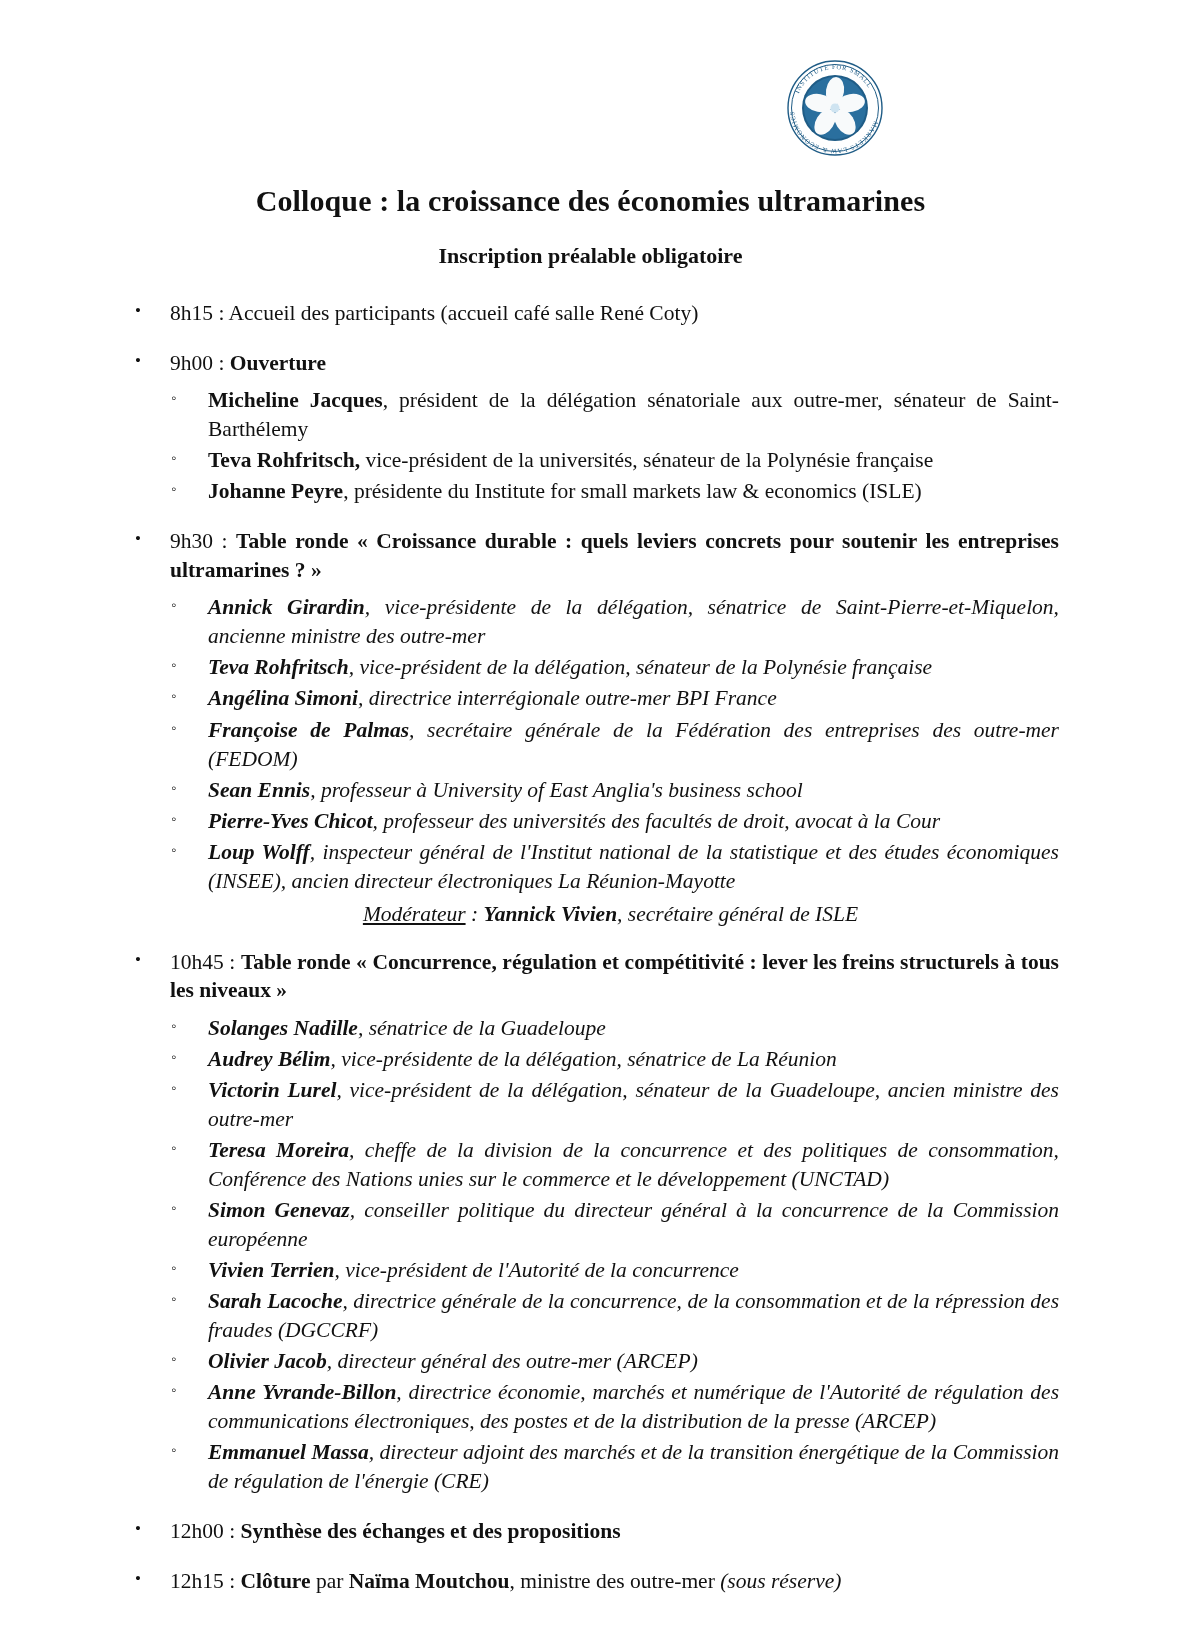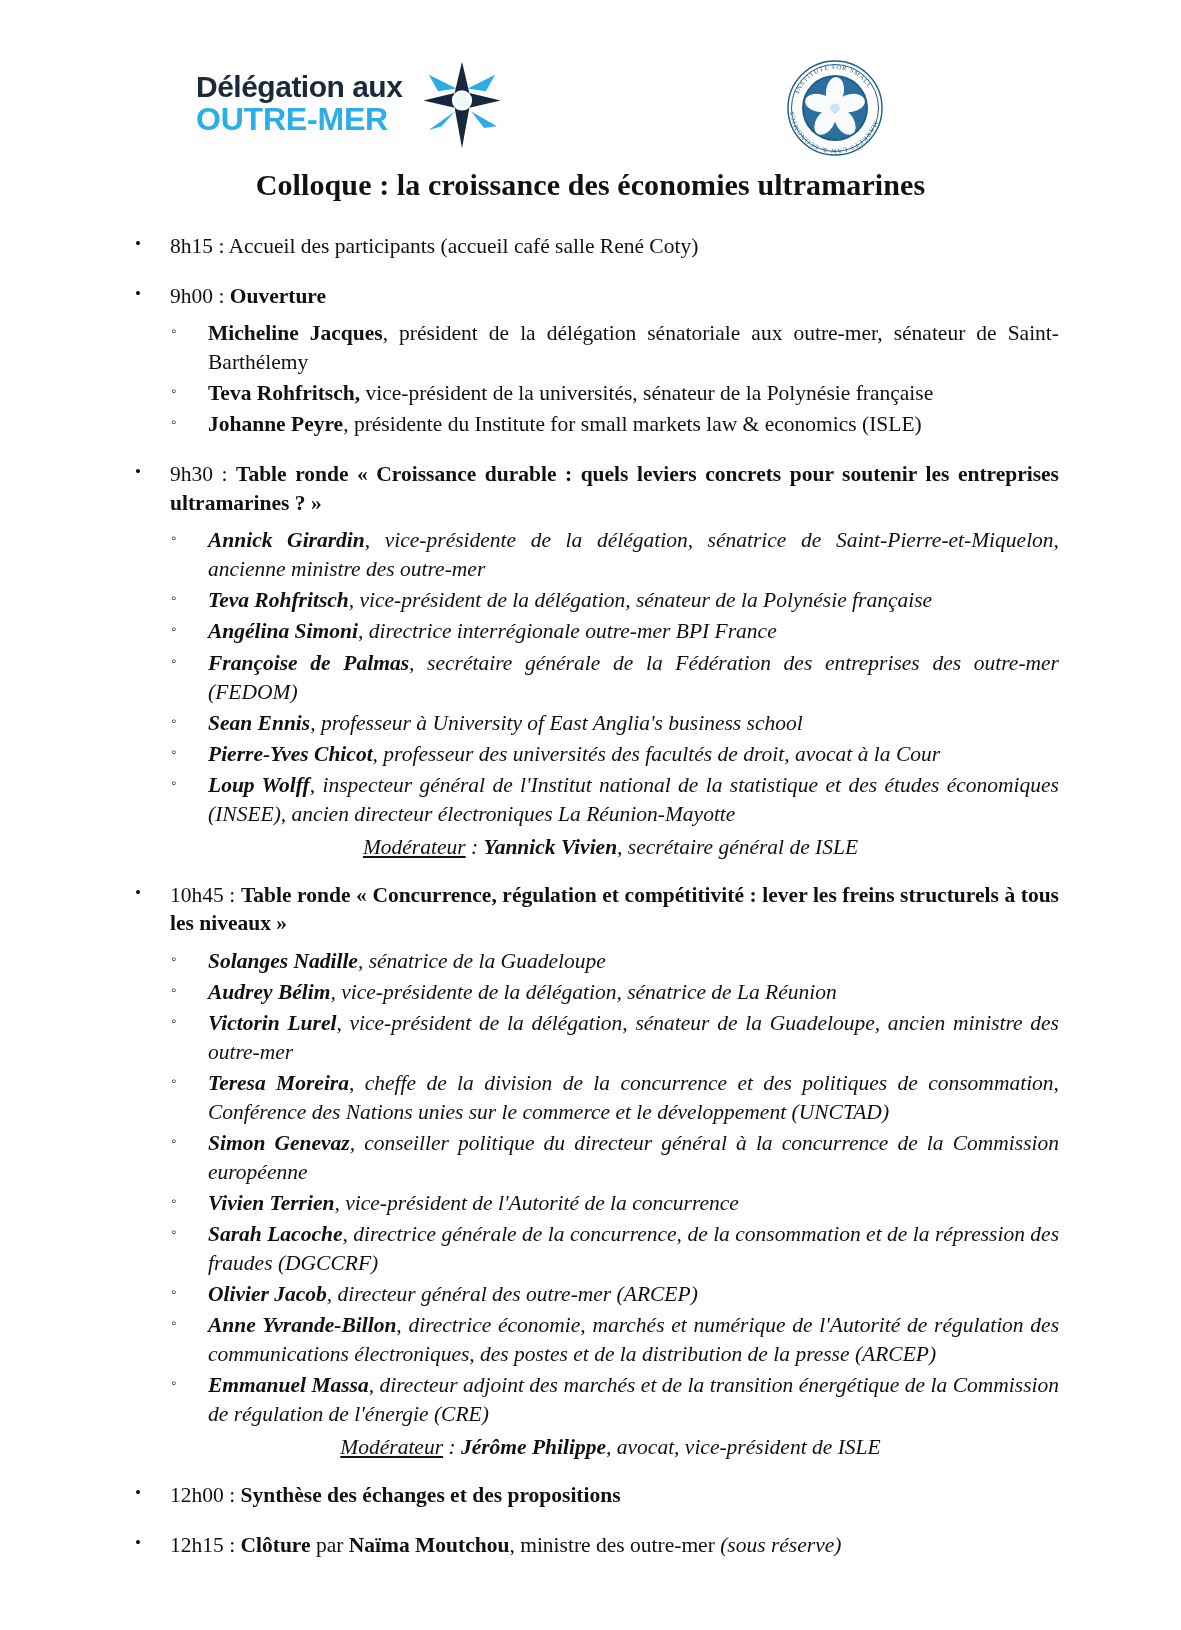--- a/index.html
+++ b/index.html
@@ -68,21 +68,21 @@
     width: 104px;
     height: 104px;
   }
 
   
   .doc-title {
     text-align: center;
     font-size: 30px;
     font-weight: bold;
     letter-spacing: 0.1px;
-    margin: 0;
+    margin: 16px;
     padding: 0 60px;
   }
   .doc-subtitle {
     text-align: center;
     font-size: 24px;
     font-style: italic;
     margin-top: 9px;
   }
   .doc-note {
     text-align: center;
@@ -145,37 +145,20 @@
   }
   .moderateur .u { text-decoration: underline; text-align: right; }
 </style>
 </head>
 <body>
 
 <div class="page">
 
   <div class="logo-row">
 
-    <div class="logo-dom">
-      <div class="logo-dom-text">
-        <div class="logo-dom-line1">Délégation aux</div>
-        <div class="logo-dom-line2">OUTRE-MER</div>
-      </div>
-      <div class="logo-star">
-        <svg viewBox="0 0 100 100" width="92" height="92" aria-hidden="true">
-          <path d="M50 2 L58 36 L92 44 L58 52 L50 96 L42 52 L8 44 L42 36 Z" fill="#16283d"></path>
-          <circle cx="50" cy="44" r="11" fill="#ffffff"></circle>
-          <circle cx="50" cy="44" r="7.5" fill="#2badea" opacity="0.08"></circle>
-          <path d="M14 16 L44 31 L24 34 Z" fill="#2badea"></path>
-          <path d="M86 16 L56 31 L76 34 Z" fill="#2badea"></path>
-          <path d="M14 76 L42 56 L28 72 Z" fill="#2badea"></path>
-          <path d="M88 72 L60 56 L74 74 Z" fill="#2badea"></path>
-        </svg>
-      </div>
-    </div>
 
     <div class="logo-isle">
       <svg viewBox="0 0 104 104" width="104" height="104" aria-hidden="true">
         <defs>
           <path id="ringtop" d="M 52,52 m -39,0 a 39,39 0 1,1 78,0" fill="none"></path>
           <path id="ringbot" d="M 52,52 m 41,0 a 41,41 0 1,1 -82,0" fill="none"></path>
         </defs>
         <circle cx="52" cy="52" r="47" fill="none" stroke="#1f5c86" stroke-width="1.4"></circle>
         <circle cx="52" cy="52" r="43.5" fill="none" stroke="#1f5c86" stroke-width="1"></circle>
         <circle cx="52" cy="52" r="33" fill="#1f5c86"></circle>
@@ -192,20 +175,21 @@
           <textPath href="#ringtop" startOffset="12%">INSTITUTE FOR SMALL</textPath>
         </text>
         <text font-family="'Liberation Serif', serif" font-size="6.6" fill="#1f5c86" letter-spacing="0.8">
           <textPath href="#ringbot" startOffset="10%">MARKETS LAW &amp; ECONOMICS</textPath>
         </text>
       </svg>
     </div>
   </div>
 
   <h1 class="doc-title">Colloque : la croissance des économies ultramarines</h1>
+  <div class="doc-note">Inscription préalable obligatoire</div>
 
   <div class="agenda" id="agenda-root">
       <div class="l1"><span class="bullet">•</span><span>8h15 : </span><span>Accueil des participants (accueil café salle René Coty)</span></div>
       <div class="l1 l1-gap"><span class="bullet">•</span><span>9h00 : </span><span class="bold">Ouverture</span></div>
       <div class="sublist">
         <div class="l2"><span class="obullet">◦</span><span class="bold">Micheline Jacques</span><span>, président de la délégation sénatoriale aux outre-mer, sénateur de Saint-Barthélemy</span></div>
         <div class="l2"><span class="obullet">◦</span><span class="bold">Teva Rohfritsch,</span><span> vice-président de la universités, sénateur de la Polynésie française</span></div>
         <div class="l2"><span class="obullet">◦</span><span class="bold">Johanne Peyre</span><span>, présidente du Institute for small markets law &amp; economics (ISLE)</span></div>
       </div>
       <div class="l1 l1-gap"><span class="bullet">•</span><span>9h30 : </span><span class="bold">Table ronde « Croissance durable : quels leviers concrets pour soutenir les entreprises ultramarines ? »</span></div>
@@ -225,18 +209,17 @@
         <div class="l2"><span class="obullet">◦</span><span class="bi">Audrey Bélim</span><span class="italic">, vice-présidente de la délégation, sénatrice de La Réunion</span></div>
         <div class="l2"><span class="obullet">◦</span><span class="bi">Victorin Lurel</span><span class="italic">, vice-président de la délégation, sénateur de la Guadeloupe, ancien ministre des outre-mer</span></div>
         <div class="l2"><span class="obullet">◦</span><span class="bi">Teresa Moreira</span><span class="italic">, cheffe de la division de la concurrence et des politiques de consommation, Conférence des Nations unies sur le commerce et le développement (UNCTAD)</span></div>
         <div class="l2"><span class="obullet">◦</span><span class="bi">Simon Genevaz</span><span class="italic">, conseiller politique du directeur général à la concurrence de la Commission européenne</span></div>
         <div class="l2"><span class="obullet">◦</span><span class="bi">Vivien Terrien</span><span class="italic">, vice-président de l'Autorité de la concurrence</span></div>
         <div class="l2"><span class="obullet">◦</span><span class="bi">Sarah Lacoche</span><span class="italic">, directrice générale de la concurrence, de la consommation et de la répression des fraudes (DGCCRF)</span></div>
         <div class="l2"><span class="obullet">◦</span><span class="bi">Olivier Jacob</span><span class="italic">, directeur général des outre-mer (ARCEP)</span></div>
         <div class="l2"><span class="obullet">◦</span><span class="bi">Anne Yvrande-Billon</span><span class="italic">, directrice économie, marchés et numérique de l'Autorité de régulation des communications électroniques, des postes et de la distribution de la presse (ARCEP)</span></div>
         <div class="l2"><span class="obullet">◦</span><span class="bi">Emmanuel Massa</span><span class="italic">, directeur adjoint des marchés et de la transition énergétique de la Commission de régulation de l'énergie (CRE)</span></div>
       </div>
-      <div class="moderateur"><span class="u">Modérateur</span><span> : </span><span class="bi">Jérôme Philippe</span><span class="italic">, avocat, vice-président de ISLE</span></div>
       <div class="l1 l1-gap"><span class="bullet">•</span><span>12h00 : </span><span class="bold">Synthèse des échanges et des propositions</span></div>
       <div class="l1 l1-gap"><span class="bullet">•</span><span>12h15 : </span><span class="bold">Clôture</span><span> par </span><span class="bold">Naïma Moutchou</span><span>, ministre des outre-mer </span><span class="italic">(sous réserve)</span></div>
     </div>
 
 </div>
 
 </body></html>

